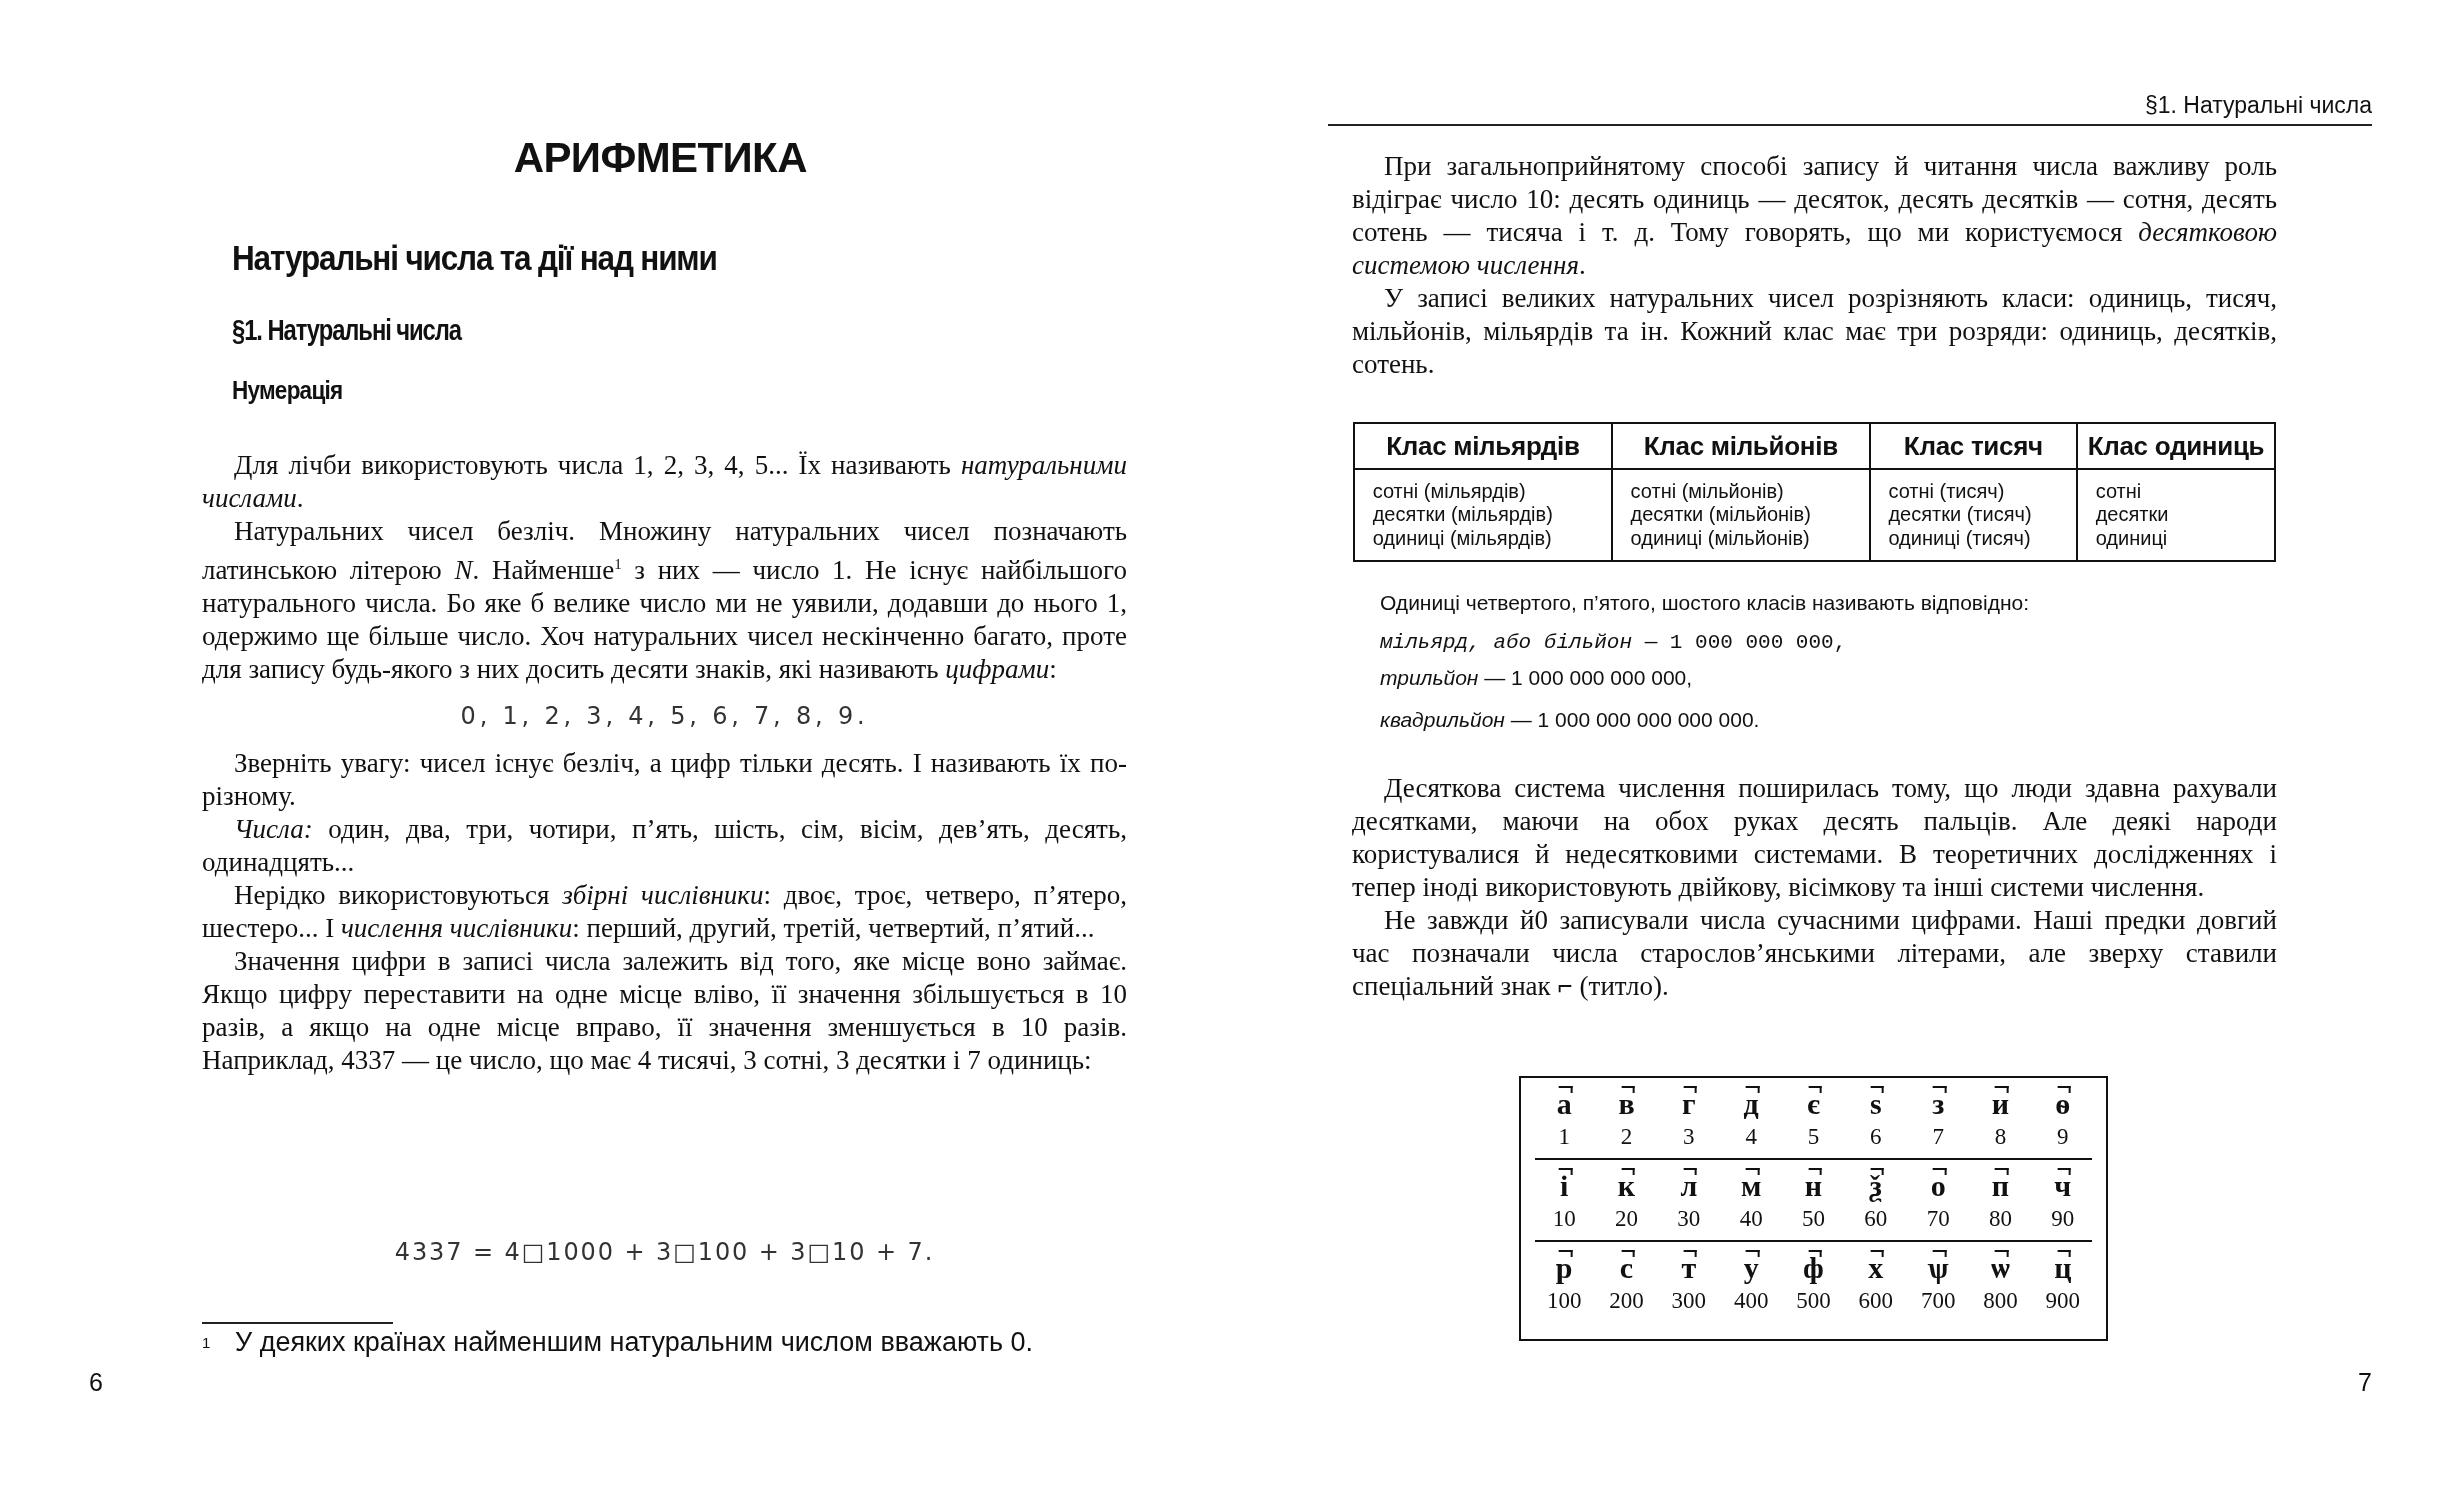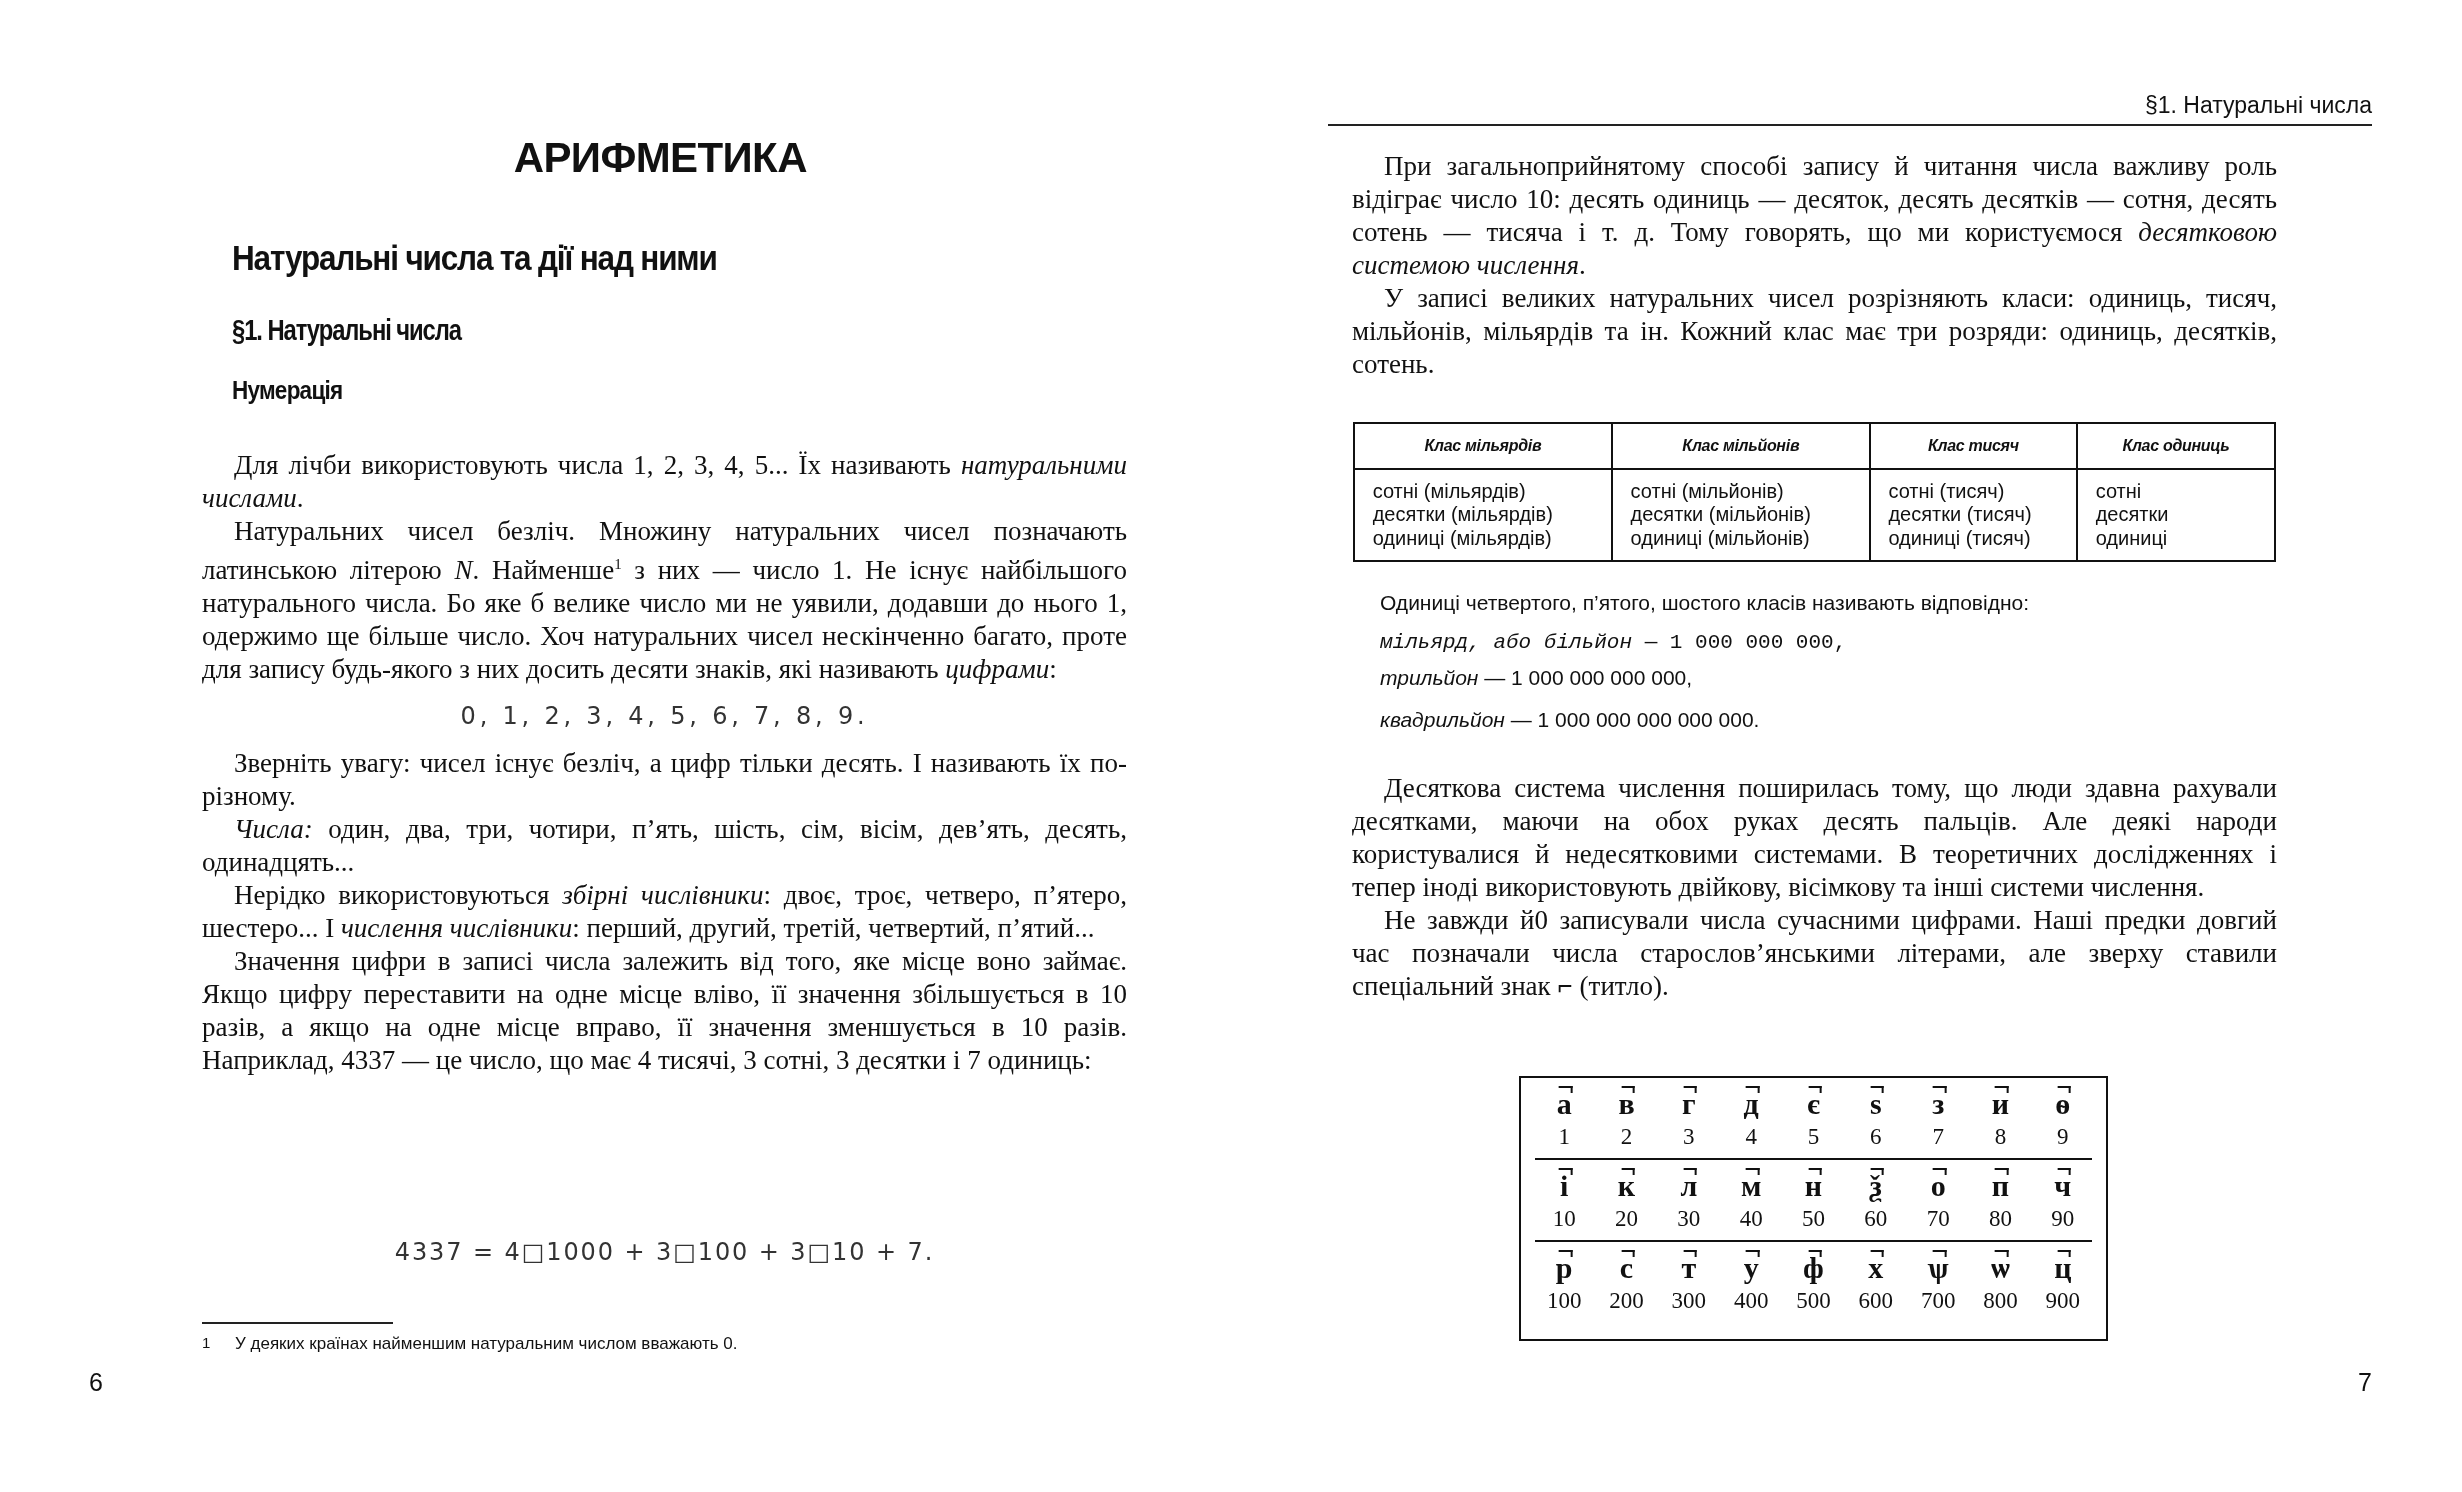--- a/index.html
+++ b/index.html
@@ -13,21 +13,21 @@
   .body-text i { font-style:italic; }
   .h-main { font-weight:bold; font-size:42px; letter-spacing:-0.6px; }
   .h-sub { font-weight:bold; font-size:35px; letter-spacing:-1.3px; transform:scaleX(0.9); transform-origin:left; }
   .h-sec { font-weight:bold; font-size:29px; letter-spacing:-1.3px; transform:scaleX(0.82); transform-origin:left; }
   .h-num { font-weight:bold; font-size:26.5px; letter-spacing:-0.9px; transform:scaleX(0.85); transform-origin:left; }
   .center-line { text-align:center; font-size:25px; letter-spacing:3.8px; color:#333; }
   .rule { background:#222; height:1.9px; }
   .page-num { font-size:25px; }
   table.classes { border-collapse:collapse; width:100%; height:100%; }
   table.classes th, table.classes td { border:2.5px solid #111; vertical-align:middle; }
-  table.classes th { font-weight:bold; font-size:16px; height:42px; letter-spacing:-0.3px;font-style:italic; }
+  table.classes th { font-weight:bold; font-size:26px; height:42px; letter-spacing:-0.3px; }
   table.classes td { font-size:20px; line-height:23.4px; padding:6.3px 17.7px; text-align:left; }
   .note { font-size:20px; line-height:23px; }
   .slav-box { border:2.5px solid #111; box-sizing:border-box; }
   .slav-row { display:flex; justify-content:space-between; padding:0 17.7px; }
   .slav-cell { width:51px; text-align:center; }
   .slav-letter { font-weight:bold; font-size:30px; height:39px; line-height:39px; position:relative; }
   .slav-letter .titlo { position:absolute; top:1.3px; left:50%; width:11.4px; height:5px; border-top:2.5px solid #111; border-right:2.5px solid #111; transform:translateX(-40%); }
   .slav-num { font-size:23px; line-height:28px; }
   .slav-sep { height:2.5px; background:#111; margin:6.3px 14px; }
 </style>
@@ -60,21 +60,21 @@
     <span>Нерідко використовуються </span><i>збірні числівники</i><span>: двоє, троє, четверо, п’ятеро, шестеро... І </span><i>числення числівники</i><span>: перший, другий, третій, четвертий, п’ятий...</span>
   </p>
   <p>Значення цифри в записі числа залежить від того, яке місце воно займає. Якщо цифру переставити на одне місце вліво, її значення збільшується в 10 разів, а якщо на одне місце вправо, її значення зменшується в 10 разів. Наприклад, 4337 — це число, що має 4 тисячі, 3 сотні, 3 десятки і 7 одиниць:</p>
 </div>
 
 <div class="abs cond" style="left:202px; width:925px; top:1238px; text-align:center; font-size:24px; letter-spacing:1.9px; color:#333;">4337 = 4□1000 + 3□100 + 3□10 + 7.</div>
 
 <div class="abs" style="left:202px; top:1322px; width:191px; height:1.9px; background:#222;"></div>
 
 <div class="abs sans note" style="left:202px; top:1331px; width:948px;">
-  <span style="font-size:15px; vertical-align:top; display:inline-block; width:33px;">1</span><span style="font-size:17px;">У деяких країнах найменшим натуральним числом вважають 0.</span>
+  <span style="font-size:15px; vertical-align:top; display:inline-block; width:33px;">1</span><span style="font-size:27px;">У деяких країнах найменшим натуральним числом вважають 0.</span>
 </div>
 
 <div class="abs sans page-num" style="left:89px; top:1368px;">6</div>
 
 <div class="abs sans" style="right:90px; top:92px; font-size:23px;">§1. Натуральні  числа</div>
 <div class="abs rule" style="left:1328px; top:124px; width:1044px;"></div>
 
 <div class="abs serif body-text" style="left:1352px; top:150px; width:925px;">
   <p>
     <span>При загальноприйнятому способі запису й читання числа важливу роль відіграє число 10: десять одиниць — десяток, десять десятків — сотня, десять сотень — тисяча і т. д. Тому говорять, що ми користуємося </span><i>десятковою системою числення</i><span>.</span>

